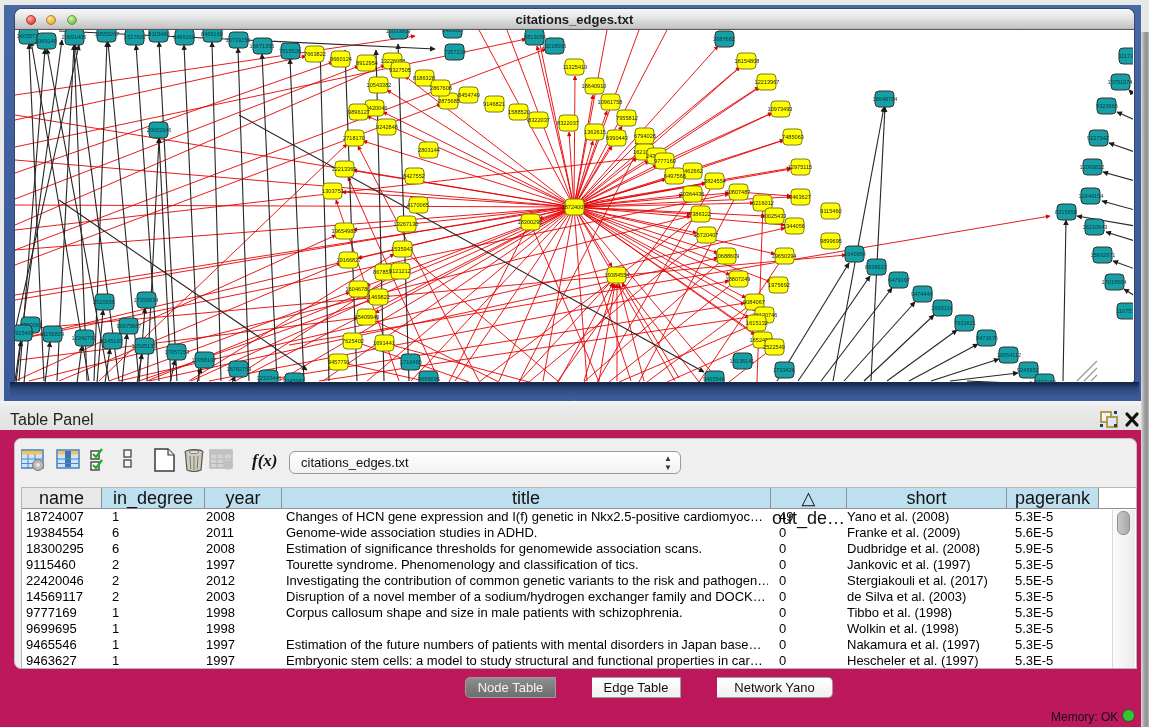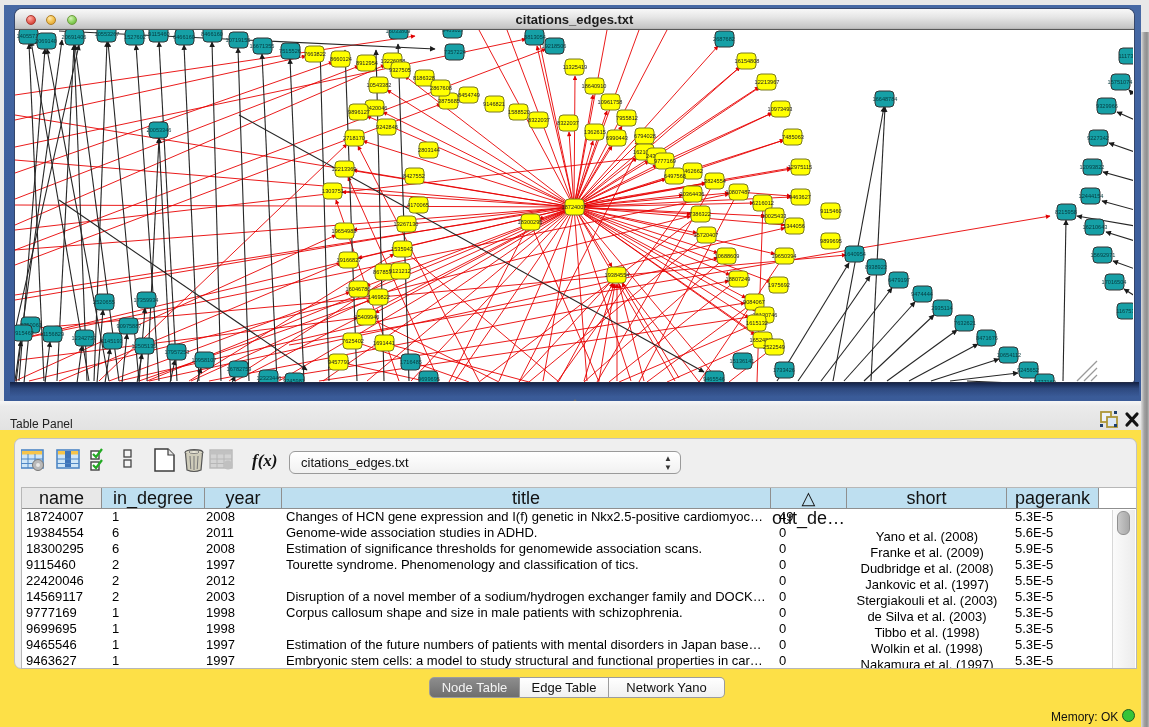--- a/index.html
+++ b/index.html
@@ -15,22 +15,22 @@
   border-bottom:1px solid #585858;box-sizing:border-box;}
 .tl{position:absolute;top:6px;width:10px;height:10px;border-radius:50%;}
 #tl1{left:11px;background:radial-gradient(circle at 35% 30%,#ffb3ab,#ec6d62 45%,#d13f34 80%);border:1px solid #ad3730;box-sizing:border-box;}
 #tl2{left:31px;background:radial-gradient(circle at 35% 30%,#ffeab2,#f2c14e 50%,#dfa43c 85%);border:1px solid #b28023;box-sizing:border-box;}
 #tl3{left:52px;background:radial-gradient(circle at 35% 30%,#d6f2b9,#8fd460 50%,#6ab73e 85%);border:1px solid #6d9b3d;box-sizing:border-box;}
 #ttl{position:absolute;left:0;right:0;top:3px;text-align:center;font-size:13px;font-weight:bold;color:#1c1c1c;}
 #canvas{position:absolute;left:0;top:21px;width:1118px;height:352px;background:#fff;overflow:hidden;border-radius:0 0 2px 2px;}
 #caret{position:absolute;left:571px;top:399px;width:0;height:0;
   border-left:4px solid transparent;border-right:4px solid transparent;border-bottom:5px solid #6b6b6b;}
 #tphead{position:absolute;left:0;top:401px;width:1141px;height:29px;background:linear-gradient(180deg,#f6f6f6 0%,#ebebeb 18%,#e2e2e2 100%);border-bottom:1px solid #d6d6d6;}
-#tphead .t{position:absolute;left:10px;top:16px;font-size:12px;color:#222;}
-#mainarea{position:absolute;left:0;top:430px;width:1141px;height:297px;background:#fde047;}
+#tphead .t{position:absolute;left:10px;top:10px;font-size:16px;color:#222;}
+#mainarea{position:absolute;left:0;top:430px;width:1141px;height:297px;background:#be185d;}
 #box{position:absolute;left:14px;top:8px;width:1123px;height:231px;background:#efefef;
   border:1px solid #c2c2c2;border-radius:7px;box-sizing:border-box;}
 #toolbar{position:absolute;left:6px;top:8px;height:28px;width:1100px;}
 #combo{position:absolute;left:268px;top:4px;width:392px;height:23px;background:linear-gradient(180deg,#ffffff,#f1f1f1);
   border:1px solid #9a9a9a;border-radius:6px;box-sizing:border-box;font-size:13px;color:#111;
   line-height:21px;padding-left:11px;}
 #combo .arr{position:absolute;right:8px;top:2px;font-size:8px;color:#333;line-height:9px;}
 #tblwrap{position:absolute;left:6px;top:48px;width:1116px;height:182px;background:#fff;
   border:1px solid #b7b7b7;box-sizing:border-box;overflow:hidden;}
 #thead{position:absolute;left:0;top:0;width:1114px;height:21px;background:#fff;font-size:18px;color:#111;}
@@ -46,25 +46,25 @@
 #tbody{position:absolute;left:0;top:21px;width:1116px;}
 .tr{position:relative;height:16px;width:100%;}
 .c{position:absolute;top:0;height:16px;line-height:16px;font-size:13px;color:#000;white-space:nowrap;overflow:hidden;}
 .c1{left:4px;width:76px;}
 .c2{left:90px;width:90px;}
 .c3{left:184px;width:74px;}
 .c4{left:264px;width:482px;}
 .c5{left:757px;width:66px;}
 .c6{left:825px;width:160px;}
 .c7{left:993px;width:84px;}
-.ctr{text-align:center;margin-top:20px;}
+.ctr{}
 #vscroll{position:absolute;right:1px;top:22px;width:22px;height:158px;background:linear-gradient(90deg,#fbfbfb,#ececec);border-left:1px solid #d8d8d8;}
 #vthumb{position:absolute;left:4px;top:1px;width:13px;height:24px;border-radius:6px;background:linear-gradient(90deg,#c9c9c9,#a8a8a8);border:1px solid #909090;box-sizing:border-box;}
 #segs{position:absolute;left:429px;top:247px;height:21px;font-size:13px;}
-.seg{float:left;height:21px;line-height:20px;text-align:center;border:1px solid #9c9c9c;border-left:none;background:linear-gradient(180deg,#ffffff,#f0f0f0);color:#111;box-sizing:border-box;}
+.seg{float:left;height:21px;line-height:20px;text-align:center;border:1px solid #9c9c9c;border-left:none;background:linear-gradient(180deg,#ffffff,#f0f0f0);color:#111;box-sizing:border-box;margin-left:36px;}
 #seg1{width:91px;border-left:1px solid #9c9c9c;border-radius:5px 0 0 5px;
   background:linear-gradient(180deg,#8d8d8d,#6e6e6e);color:#f4f4f4;}
 #seg2{width:89px;}
 #seg3{width:116px;border-radius:0 5px 5px 0;}
 #mem{position:absolute;left:1051px;top:280px;font-size:12px;color:#111;white-space:nowrap;}
 #memdot{position:absolute;left:71px;top:-1px;width:13px;height:13px;border-radius:50%;
   background:#35c438;border:1.5px solid #1f5c20;box-sizing:border-box;}
 #rstrip{position:absolute;left:1141px;top:32px;width:8px;height:695px;
   background:linear-gradient(90deg,#dcdcdc 0%,#a2a2a2 40%,#8e8e8e 75%,#b9b9b9 100%);}
 #fxi{font-size:17px;font-style:italic;font-weight:bold;color:#111;font-family:"Liberation Serif",serif;}
@@ -962,22 +962,23 @@
             <div class="c c3">1997</div>
             <div class="c c4">Tourette syndrome. Phenomenology and classification of tics.</div>
             <div class="c c5">0</div>
             <div class="c c6 ctr">Jankovic et al. (1997)</div>
             <div class="c c7">5.3E-5</div>
           </div>
 <div class="tr">
             <div class="c c1">22420046</div>
             <div class="c c2">2</div>
             <div class="c c3">2012</div>
+            <div class="c c4">Investigating the contribution of common genetic variants to the risk and pathogen…</div>
             <div class="c c5">0</div>
-            <div class="c c6 ctr">Stergiakouli et al. (2003)</div>
+            <div class="c c6 ctr">Stergiakouli et al. (2017)</div>
             <div class="c c7">5.5E-5</div>
           </div>
 <div class="tr">
             <div class="c c1">14569117</div>
             <div class="c c2">2</div>
             <div class="c c3">2003</div>
             <div class="c c4">Disruption of a novel member of a sodium/hydrogen exchanger family and DOCK…</div>
             <div class="c c5">0</div>
             <div class="c c6 ctr">de Silva et al. (2003)</div>
             <div class="c c7">5.3E-5</div>

